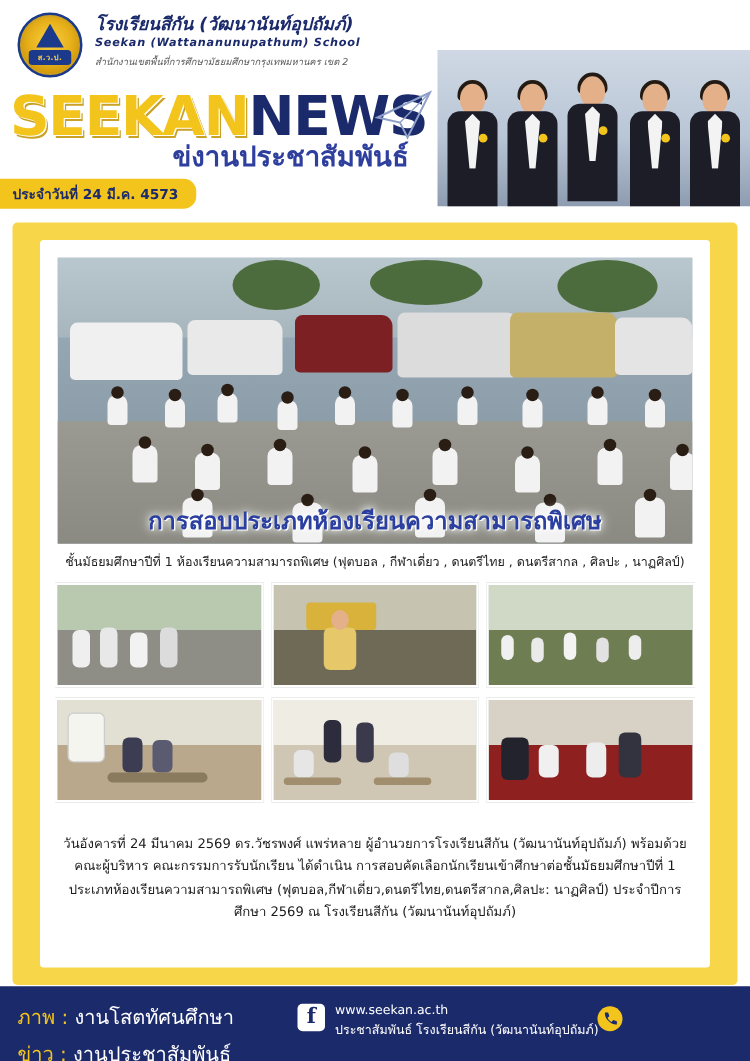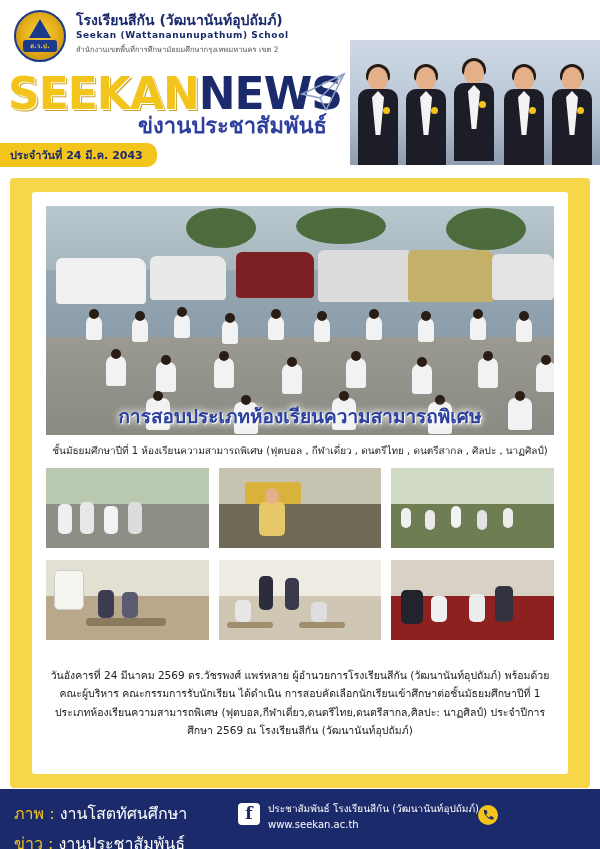--- a/index.html
+++ b/index.html
@@ -60,21 +60,21 @@
     position: absolute;
     left: 50%; top: 29px;
     transform: translateX(-50%);
     color: #f7d046;
     font-size: 6px;
     font-weight: bold;
     letter-spacing: .3px;
     z-index: 2;
     white-space: nowrap;
   }
-  .hdr-names { margin-left: 10px; padding-top: 2px; }
+  .hdr-names { margin-left: 10px; padding-top: 2px; font-style: italic; }
   .school-th {
     font-size: 14px; font-weight: bold; color: #1b2a6b;
     line-height: 1.15;
   }
   .school-en {
     font-size: 9px; color: #1b2a6b; letter-spacing: .6px;
     margin-top: 2px; font-weight: bold;
   }
   .school-sub {
     font-size: 7.5px; color: #555; margin-top: 3px;
@@ -366,21 +366,21 @@
         <span class="wm-seekan">SEEKAN</span><span class="wm-n">N</span><span class="wm-ews">EWS</span>
       </div>
       <div class="wordmark-th">ข่งานประชาสัมพันธ์</div>
     </div>
 
     <svg class="paper-plane" viewBox="0 0 46 40">
       <path d="M2 22 L44 2 L26 38 L20 26 Z" fill="none" stroke="#8fa0c8" stroke-width="1.6"></path>
       <path d="M20 26 L44 2" fill="none" stroke="#8fa0c8" stroke-width="1.2"></path>
     </svg>
 
-    <div class="date-ribbon">ประจำวันที่ 24 มี.ค. 2043</div>
+    <div class="date-ribbon">ประจำวันที่ 24 มี.ค. 4573</div>
   </div>
 
   <div class="body-frame">
     <div class="body-inner">
 
       <div class="hero">
         <div class="bldg"></div>
         <div class="ground"></div>
         <div class="tree" style="left:140px; width:70px; height:40px;"></div>
         <div class="tree" style="left:250px; width:90px; height:36px;"></div>
@@ -491,22 +491,22 @@
         <span>งานโสตทัศนศึกษา</span>
       </div>
       <div>
         <span class="lbl">ข่าว :</span>
         <span>งานประชาสัมพันธ์</span>
       </div>
     </div>
 
     <div class="fb">f</div>
     <div class="fb-text">
+      <div>www.seekan.ac.th</div>
       <div>ประชาสัมพันธ์ โรงเรียนสีกัน (วัฒนานันท์อุปถัมภ์)</div>
-      <div>www.seekan.ac.th</div>
     </div>
 
     <div class="phone-ic">
       <svg width="14" height="14" viewBox="0 0 14 14">
         <path d="M3 2 L5.5 2 L6.5 5 L5 6.2 C5.8 8 6.6 8.8 8.3 9.6 L9.5 8 L12.5 9 L12.5 11.5 C8 12.3 2 6.5 3 2 Z" fill="#1b2a6b"></path>
       </svg>
     </div>
   </div>
 
 </div>

